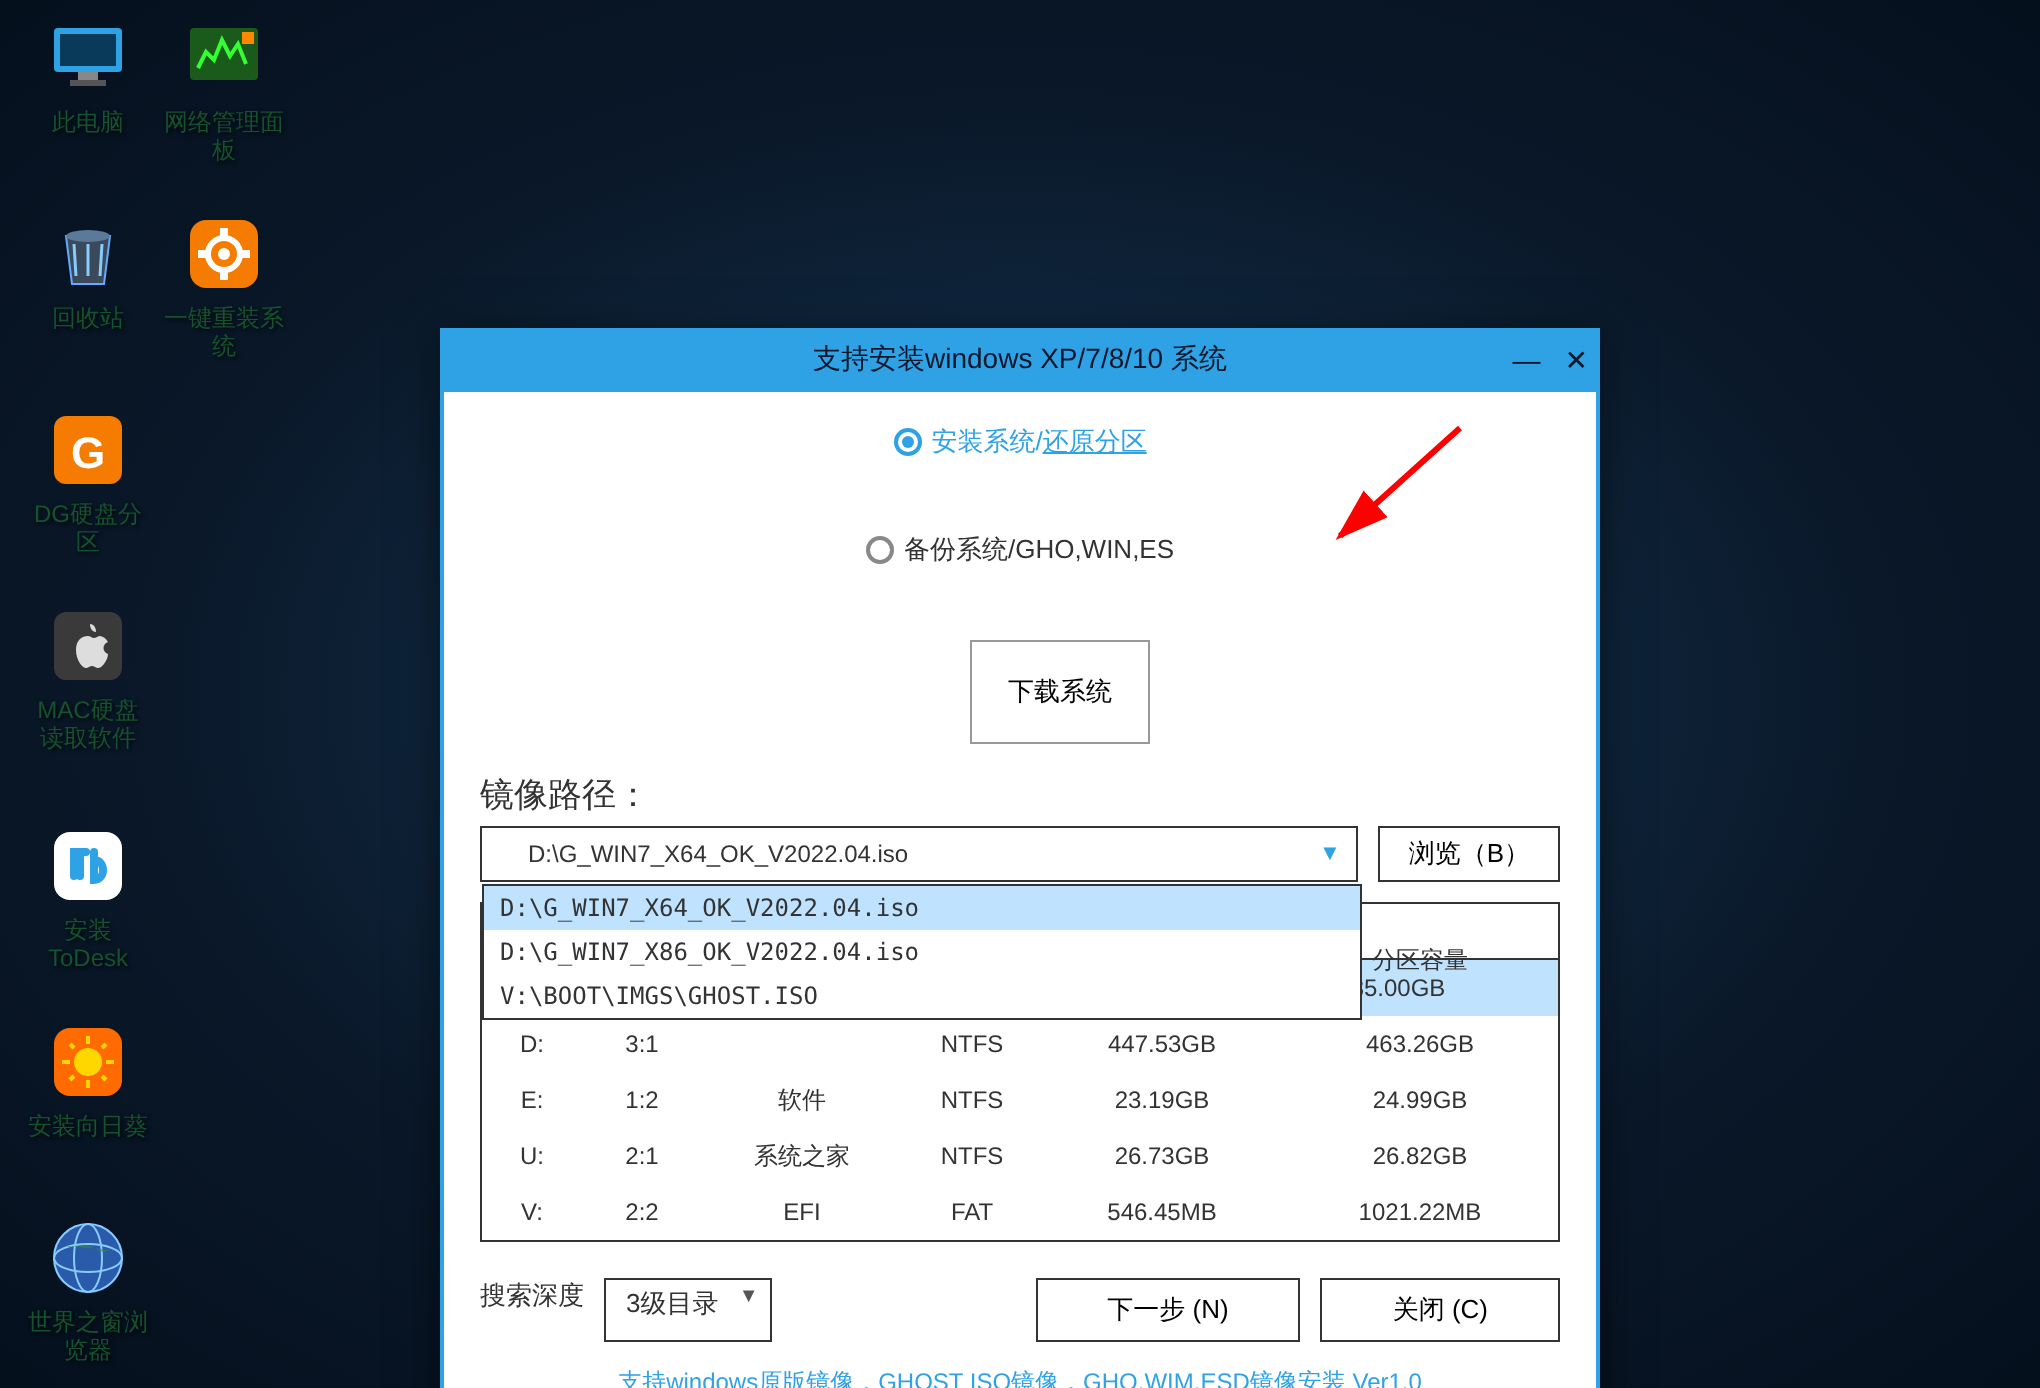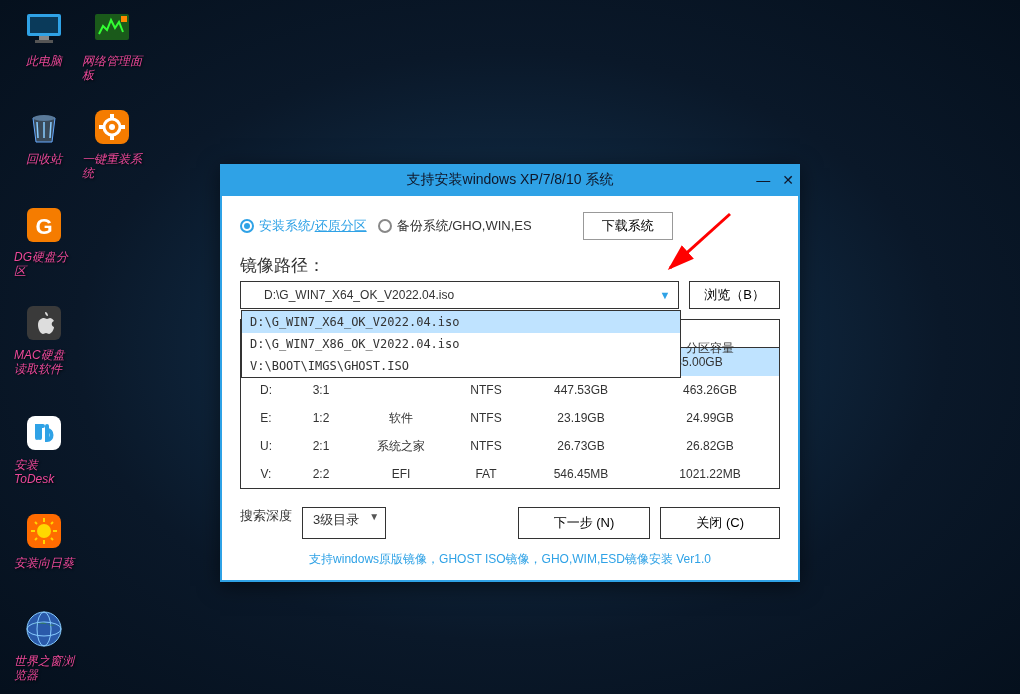--- a/index.html
+++ b/index.html
@@ -19,26 +19,26 @@
   cursor: pointer;
 }
 .desktop-icon .icon-img {
   width: 42px;
   height: 42px;
   display: flex;
   align-items: center;
   justify-content: center;
 }
 .desktop-icon .icon-label {
-  color: #ec4899;
-  font-size: 12px;
+  color: #14532d;
+  font-size: 12px;
+  text-align: center;
   margin-top: 4px;
   text-shadow: 1px 1px 2px rgba(0,0,0,0.8);
   line-height: 14px;
-  font-style: italic;
 }
 .window {
   position: absolute;
   left: 220px;
   top: 164px;
   width: 580px;
   background: #fff;
   box-shadow: 0 4px 20px rgba(0,0,0,0.5);
 }
 .titlebar {
@@ -61,35 +61,35 @@
   gap: 12px;
 }
 .titlebar-controls span { cursor: pointer; font-size: 14px; }
 .window-body {
   border: 2px solid #2fa2e6;
   border-top: none;
   padding: 16px 18px 12px 18px;
   background: #fff;
   color: #333;
 }
-.tabs-row { display: flex; align-items: center; gap: 11px; margin-bottom: 14px; }
+.tabs-row { display: flex; align-items: center; gap: 36px; margin-bottom: 14px; flex-direction: column; }
 .radio-item { display: flex; align-items: center; gap: 5px; font-size: 13px; cursor: pointer; }
 .radio-circle {
   width: 14px; height: 14px; border-radius: 50%;
   border: 2px solid #888;
   display: flex; align-items: center; justify-content: center;
 }
 .radio-circle.selected { border-color: #2fa2e6; }
 .radio-circle.selected::after {
   content: ''; width: 6px; height: 6px; border-radius: 50%; background: #2fa2e6;
 }
 .tabs-row .link { color: #2fa2e6; text-decoration: underline; }
 .dl-button {
   border: 1px solid #999;
-  padding: 4px 18px;
+  padding: 16px 18px;
   font-size: 13px;
   background: #fff;
   cursor: pointer;
   margin-left: 40px;
 }
 .label-row { font-size: 17px; margin-bottom: 4px; }
 .path-row { display: flex; gap: 10px; align-items: stretch; position: relative; }
 .path-select {
   flex: 1;
   border: 1px solid #333;

